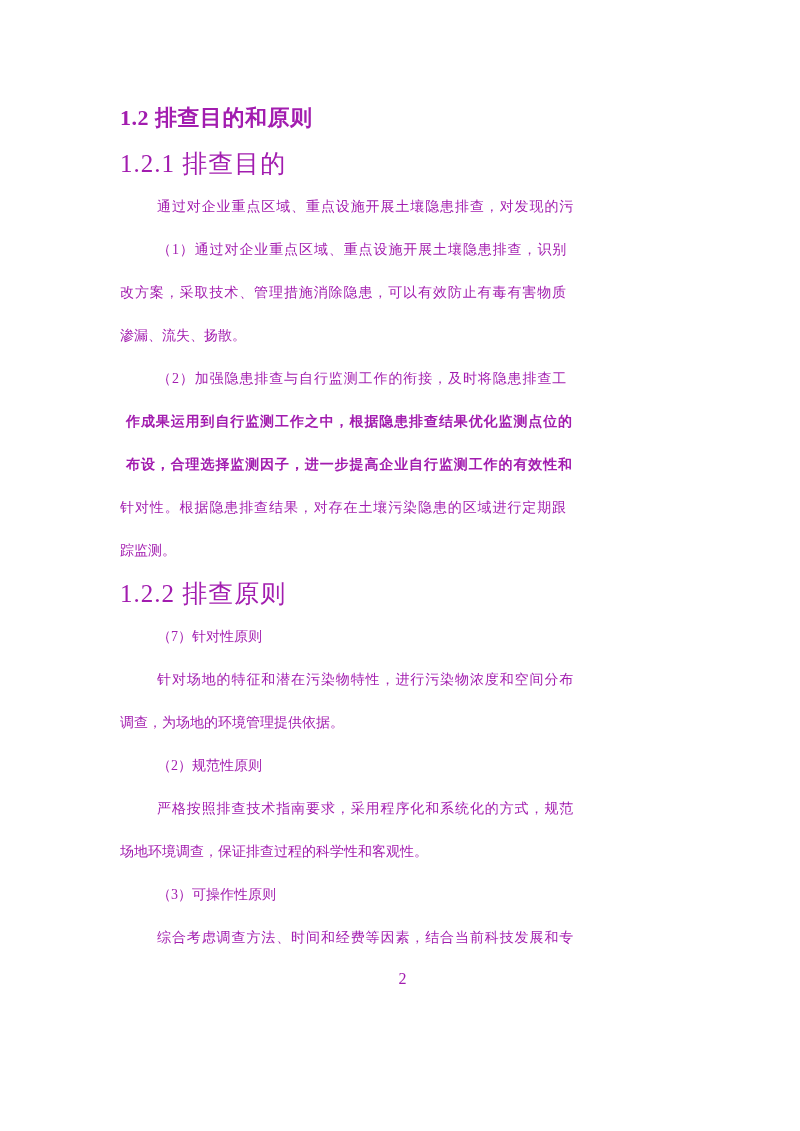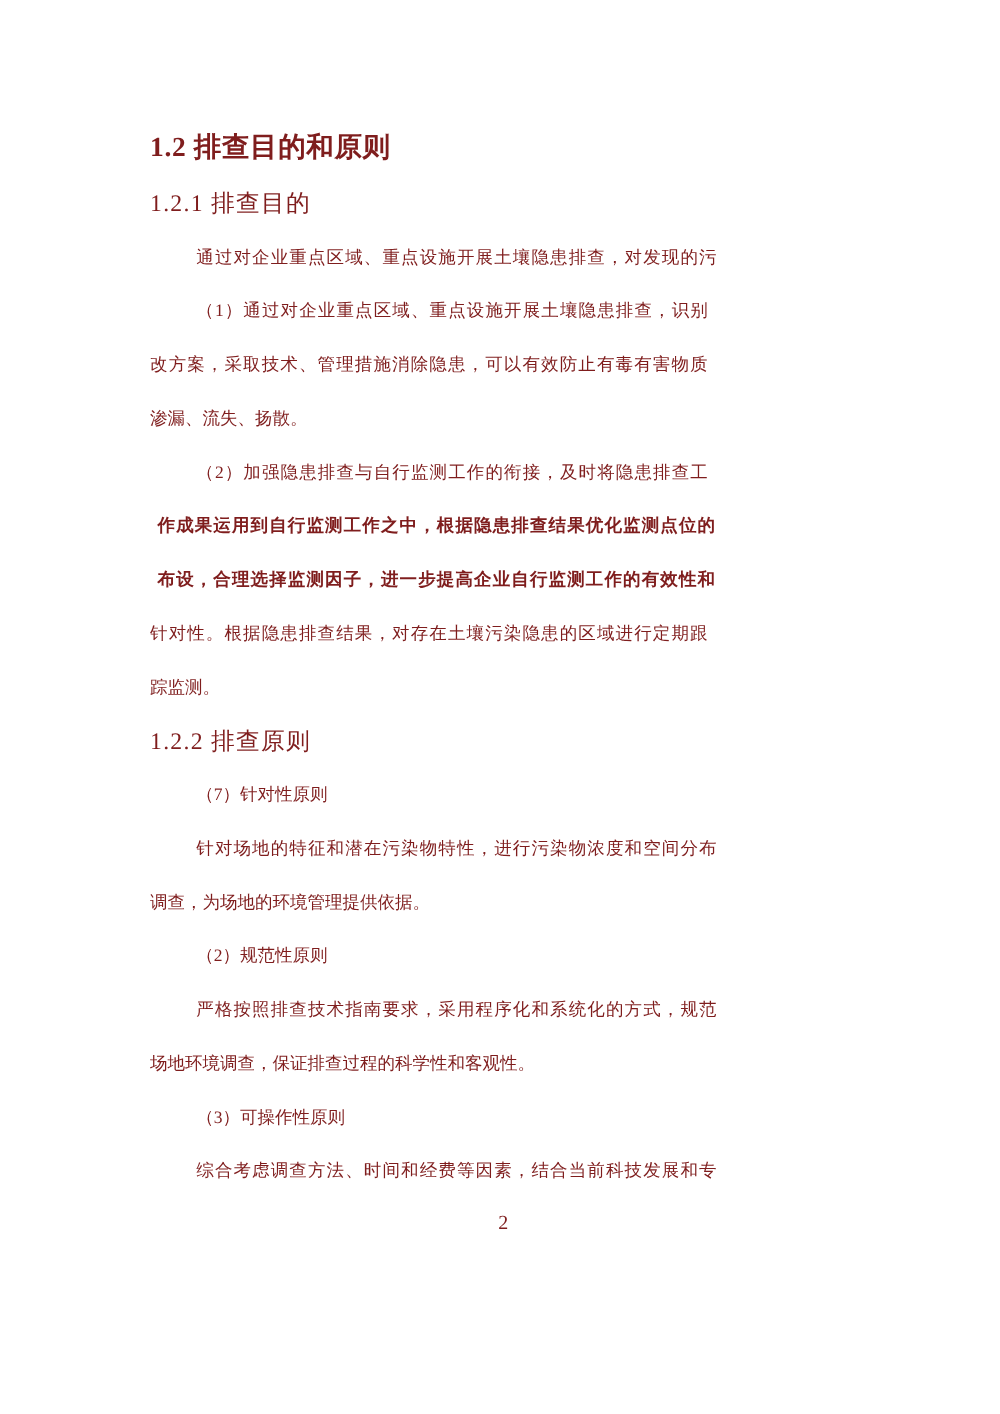--- a/index.html
+++ b/index.html
@@ -7,34 +7,34 @@
     padding: 0;
     background: #ffffff;
   }
   .page {
     width: 800px;
     height: 1131px;
     box-sizing: border-box;
     background: #ffffff;
     padding: 94px 115px 0 120px;
     font-family: "Liberation Serif", "DejaVu Serif", serif;
-    color: #7f1d1d;
+    color: #a21caf;
     position: relative;
     overflow: hidden;
   }
   .h1 {
     font-size: 22px;
     font-weight: bold;
     line-height: 48px;
     height: 48px;
     white-space: nowrap;
     letter-spacing: 0.5px;
   }
   .h2 {
-    font-size: 19px;
+    font-size: 25px;
     line-height: 43px;
     height: 43px;
     white-space: nowrap;
     letter-spacing: 1px;
   }
   .ln {
     font-size: 14px;
     line-height: 43px;
     height: 43px;
     white-space: nowrap;

